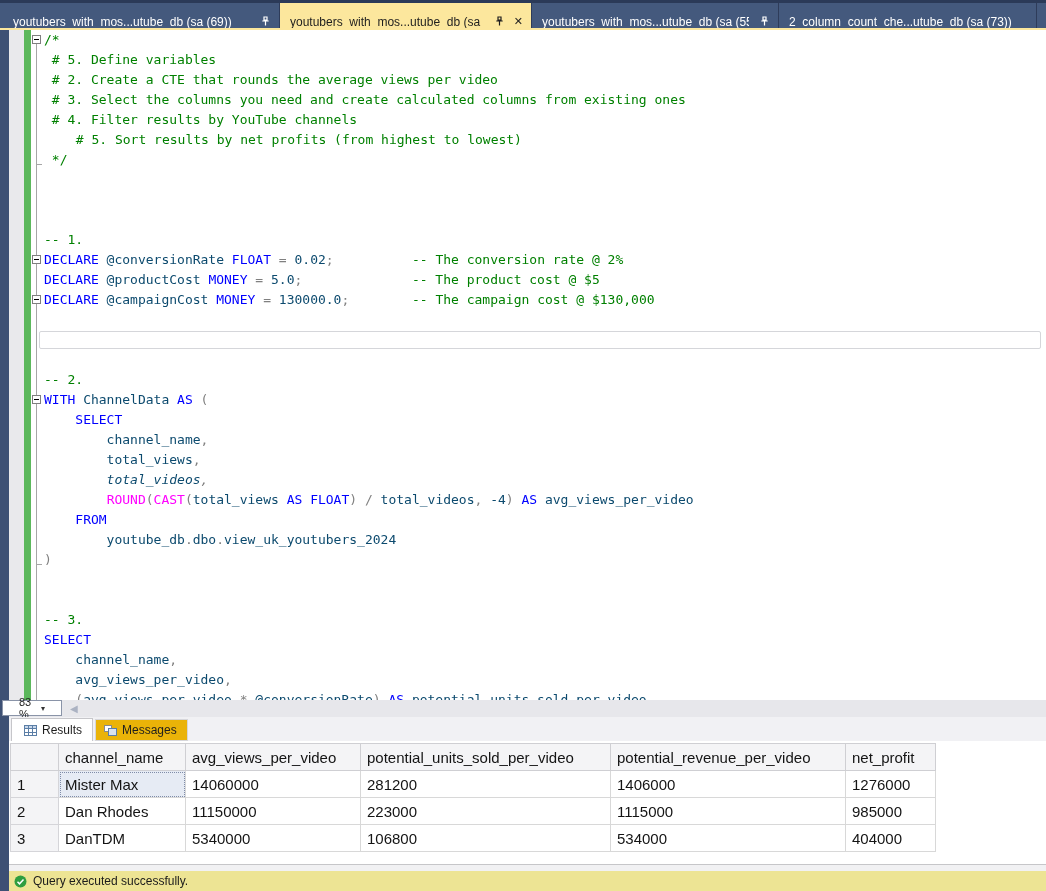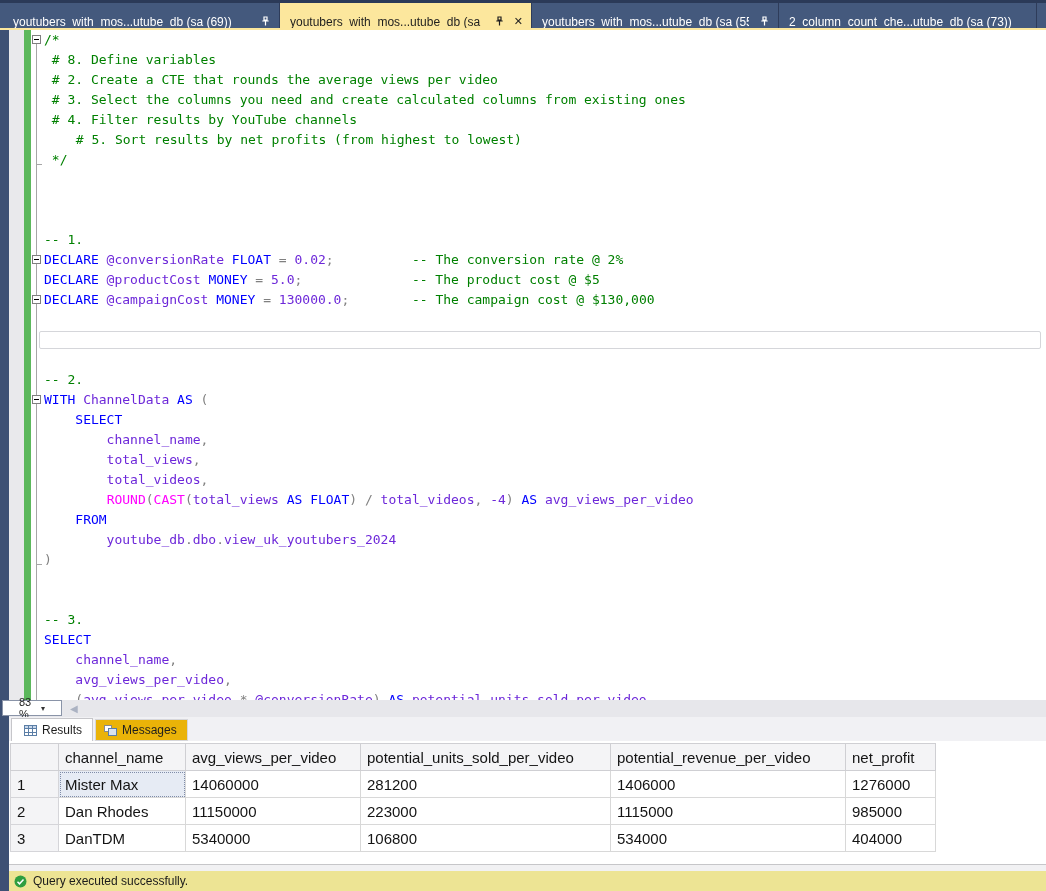--- a/index.html
+++ b/index.html
@@ -38,21 +38,21 @@
   .chg-bar{position:absolute;top:0;left:15px;width:7px;height:100%;background:var(--change-bar);}
   .fold-vline{position:absolute;top:10px;left:27px;width:1px;height:660px;background:#A6A6A6;}
   .code-lines{position:absolute;top:0;left:0;width:100%;height:680px;}
   .code-line{position:absolute;left:0;width:100%;height:20px;
              font-family:"DejaVu Sans Mono",monospace;font-size:13px;line-height:20px;white-space:pre;}
   .code-text{position:absolute;left:35px;top:0;}
   .c-kw{color:var(--syntax-keyword);}
   .c-fn{color:var(--syntax-function);}
   .c-cm{color:var(--syntax-comment);}
   .c-op{color:var(--syntax-operator);}
-  .c-d{color:#6d28d9;}
+  .c-d{color:#0c4a6e;}
   .fold-box{position:absolute;left:23px;top:5px;width:9px;height:9px;box-sizing:border-box;
             border:1px solid #7F7F7F;background:#fff;}
   .fold-box::after{content:"";position:absolute;left:1px;top:3px;width:5px;height:1px;background:#000;}
   .fold-corner{position:absolute;left:27px;top:14px;width:6px;height:1px;background:#A6A6A6;}
   .current-line-box{position:absolute;left:30px;right:5px;top:1px;height:16px;
                     border:1px solid #D5D6DA;border-radius:2px;}
 
   
   .hscroll-row{position:absolute;top:700px;left:9px;width:1037px;height:17px;background:#E7E7EB;}
   .zoom-combo{position:absolute;top:700px;left:2px;width:60px;height:16px;box-sizing:border-box;
@@ -122,42 +122,42 @@
   <div class="tab-underline"></div>
 
   <div class="left-strip"></div>
 
   <div class="editor">
     <div class="ind-margin"></div>
     <div class="chg-bar"></div>
     <div class="fold-vline"></div>
     <div class="code-lines">
         <div class="code-line" style="top: 0px;"><div class="fold-box"></div><span class="code-text"><span class="c-cm">/*</span></span></div>
-        <div class="code-line" style="top: 20px;"><span class="code-text"><span class="c-cm"> # 8. Define variables</span></span></div>
+        <div class="code-line" style="top: 20px;"><span class="code-text"><span class="c-cm"> # 5. Define variables</span></span></div>
         <div class="code-line" style="top: 40px;"><span class="code-text"><span class="c-cm"> # 2. Create a CTE that rounds the average views per video</span></span></div>
         <div class="code-line" style="top: 60px;"><span class="code-text"><span class="c-cm"> # 3. Select the columns you need and create calculated columns from existing ones</span></span></div>
         <div class="code-line" style="top: 80px;"><span class="code-text"><span class="c-cm"> # 4. Filter results by YouTube channels</span></span></div>
         <div class="code-line" style="top: 100px; margin-left: 24px;"><span class="code-text"><span class="c-cm"> # 5. Sort results by net profits (from highest to lowest)</span></span></div>
         <div class="code-line" style="top: 120px;"><div class="fold-corner"></div><span class="code-text"><span class="c-cm"> */</span></span></div>
         <div class="code-line" style="top: 140px;"><span class="code-text"></span></div>
         <div class="code-line" style="top: 160px;"><span class="code-text"></span></div>
         <div class="code-line" style="top: 180px;"><span class="code-text"></span></div>
         <div class="code-line" style="top: 200px;"><span class="code-text"><span class="c-cm">-- 1.</span></span></div>
         <div class="code-line" style="top: 220px;"><div class="fold-box"></div><span class="code-text"><span class="c-kw">DECLARE</span><span class="c-d"> @conversionRate </span><span class="c-kw">FLOAT</span><span class="c-op"> = </span><span class="c-d">0.02</span><span class="c-op">;</span><span class="c-d">          </span><span class="c-cm">-- The conversion rate @ 2%</span></span></div>
         <div class="code-line" style="top: 240px;"><span class="code-text"><span class="c-kw">DECLARE</span><span class="c-d"> @productCost </span><span class="c-kw">MONEY</span><span class="c-op"> = </span><span class="c-d">5.0</span><span class="c-op">;</span><span class="c-d">              </span><span class="c-cm">-- The product cost @ $5</span></span></div>
         <div class="code-line" style="top: 260px;"><div class="fold-box"></div><span class="code-text"><span class="c-kw">DECLARE</span><span class="c-d"> @campaignCost </span><span class="c-kw">MONEY</span><span class="c-op"> = </span><span class="c-d">130000.0</span><span class="c-op">;</span><span class="c-d">        </span><span class="c-cm">-- The campaign cost @ $130,000</span></span></div>
         <div class="code-line" style="top: 280px;"><span class="code-text"></span></div>
         <div class="code-line" style="top: 300px;"><div class="current-line-box"></div><span class="code-text"></span></div>
         <div class="code-line" style="top: 320px;"><span class="code-text"></span></div>
         <div class="code-line" style="top: 340px;"><span class="code-text"><span class="c-cm">-- 2.</span></span></div>
         <div class="code-line" style="top: 360px;"><div class="fold-box"></div><span class="code-text"><span class="c-kw">WITH</span><span class="c-d"> ChannelData </span><span class="c-kw">AS</span><span class="c-op"> (</span></span></div>
         <div class="code-line" style="top: 380px;"><span class="code-text"><span class="c-d">    </span><span class="c-kw">SELECT</span></span></div>
         <div class="code-line" style="top: 400px;"><span class="code-text"><span class="c-d">        channel_name</span><span class="c-op">,</span></span></div>
         <div class="code-line" style="top: 420px;"><span class="code-text"><span class="c-d">        total_views</span><span class="c-op">,</span></span></div>
-        <div class="code-line" style="top: 440px;"><span class="code-text"><span class="c-d">        total_videos</span><span class="c-op">,</span></span></div>
+        <div class="code-line" style="top: 440px; font-style: italic;"><span class="code-text"><span class="c-d">        total_videos</span><span class="c-op">,</span></span></div>
         <div class="code-line" style="top: 460px;"><span class="code-text"><span class="c-d">        </span><span class="c-fn">ROUND</span><span class="c-op">(</span><span class="c-fn">CAST</span><span class="c-op">(</span><span class="c-d">total_views </span><span class="c-kw">AS</span><span class="c-d"> </span><span class="c-kw">FLOAT</span><span class="c-op">) / </span><span class="c-d">total_videos</span><span class="c-op">,</span><span class="c-d"> -4</span><span class="c-op">)</span><span class="c-d"> </span><span class="c-kw">AS</span><span class="c-d"> avg_views_per_video</span></span></div>
         <div class="code-line" style="top: 480px;"><span class="code-text"><span class="c-d">    </span><span class="c-kw">FROM</span></span></div>
         <div class="code-line" style="top: 500px;"><span class="code-text"><span class="c-d">        youtube_db</span><span class="c-op">.</span><span class="c-d">dbo</span><span class="c-op">.</span><span class="c-d">view_uk_youtubers_2024</span></span></div>
         <div class="code-line" style="top: 520px;"><div class="fold-corner"></div><span class="code-text"><span class="c-op">)</span></span></div>
         <div class="code-line" style="top: 540px;"><span class="code-text"></span></div>
         <div class="code-line" style="top: 560px;"><span class="code-text"></span></div>
         <div class="code-line" style="top: 580px;"><span class="code-text"><span class="c-cm">-- 3.</span></span></div>
         <div class="code-line" style="top: 600px;"><span class="code-text"><span class="c-kw">SELECT</span></span></div>
         <div class="code-line" style="top: 620px;"><span class="code-text"><span class="c-d">    channel_name</span><span class="c-op">,</span></span></div>
         <div class="code-line" style="top: 640px;"><span class="code-text"><span class="c-d">    avg_views_per_video</span><span class="c-op">,</span></span></div>

